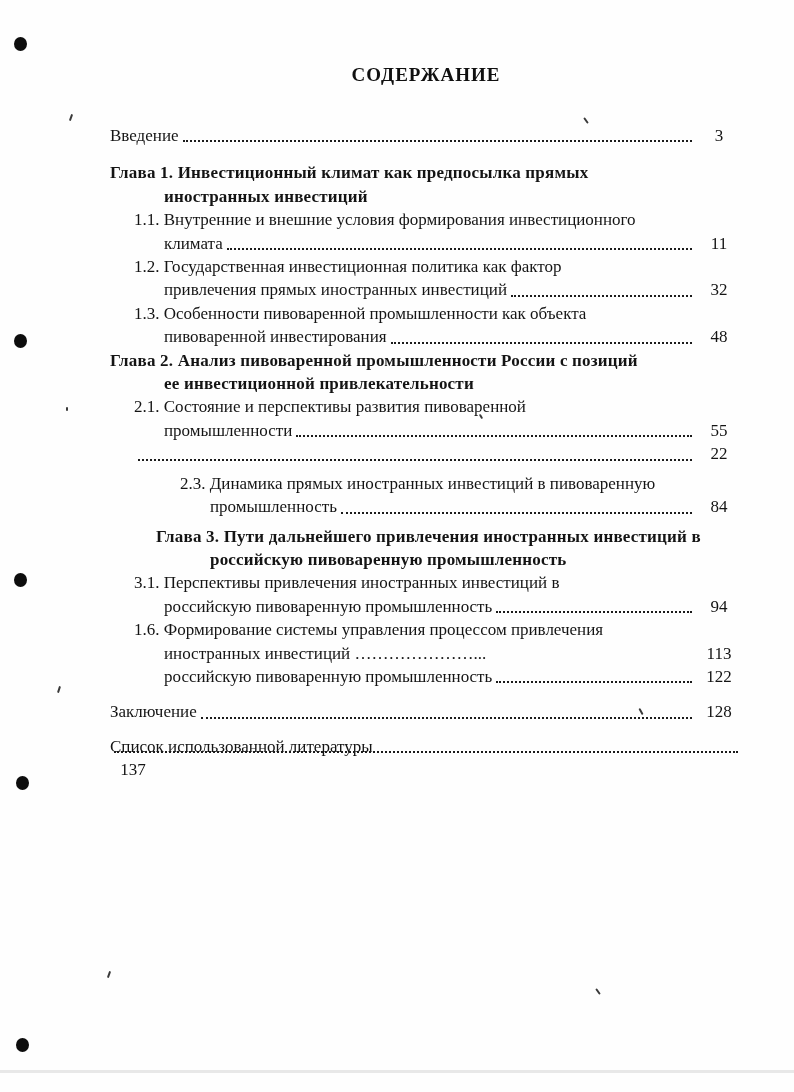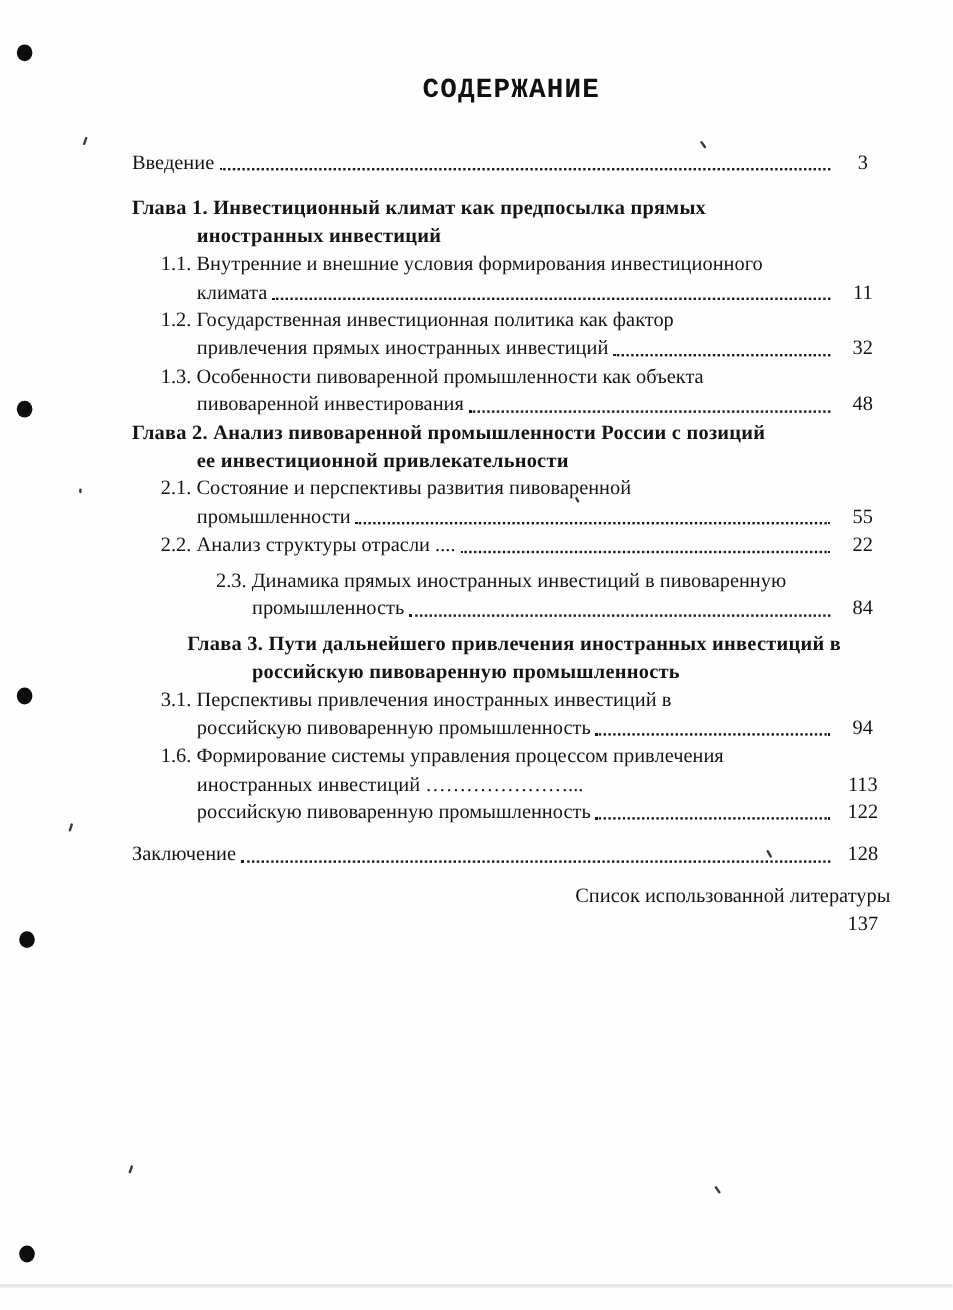--- a/index.html
+++ b/index.html
@@ -2,24 +2,24 @@
 <html><head>
 <meta charset="utf-8">
 <style>
   html,body{margin:0;padding:0;background:#ffffff;}
   .page{
     position:relative;width:794px;height:1092px;background:#fefefe;
     font-family:"Liberation Serif",serif;color:#141414;overflow:hidden;
   }
   .toc{position:absolute;left:110px;top:62px;width:632px;}
   .doc-title{
-    text-align:center;font-family:Liberation Mono, monospace;font-weight:bold;
-    font-size:23px;letter-spacing:1px;line-height:26px;color:#101010;
+    text-align:center;font-family:Liberation Serif, serif;font-weight:bold;
+    font-size:19px;letter-spacing:1px;line-height:26px;color:#101010;
   }
-  .line{font-size:17px;line-height:23.4px;white-space:nowrap;align-items:flex-end;}
+  .line{font-size:17px;line-height:23.4px;white-space:nowrap;}
   .bold{font-weight:bold;letter-spacing:0.2px;}
   .ind1{padding-left:24px;}
   .ind2{padding-left:54px;}
   .row{display:flex;}
   .row .txt{flex:none;}
   .leader{flex:1;position:relative;min-width:8px;}
   .leader::after{
     content:"";position:absolute;left:4px;right:4px;bottom:5px;
     border-bottom:2px dotted #1b1b1b;
   }
@@ -113,21 +113,20 @@
     <div>
       <div class="line ind1">2.1. Состояние и перспективы развития пивоваренной</div>
       <div class="line row ind2">
         <span class="txt">промышленности</span>
         <span class="leader"></span>
         <span class="pg">55</span>
       </div>
     </div>
 
     <div class="line row ind1">
-      <span class="txt">2.2. Анализ структуры отрасли ....</span>
       <span class="leader"></span>
       <span class="pg">22</span>
     </div>
 
     <div class="mt-6">
       <div class="line ind1">2.3. Динамика прямых иностранных инвестиций в пивоваренную</div>
       <div class="line row ind2">
         <span class="txt">промышленность</span>
         <span class="leader"></span>
         <span class="pg">84</span>

